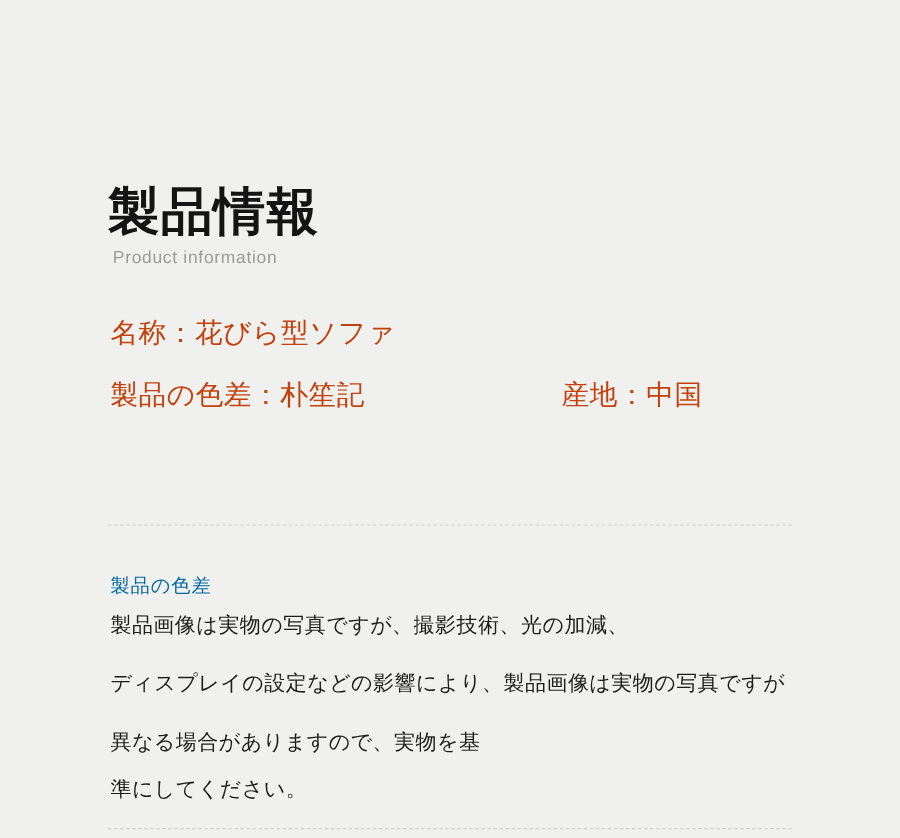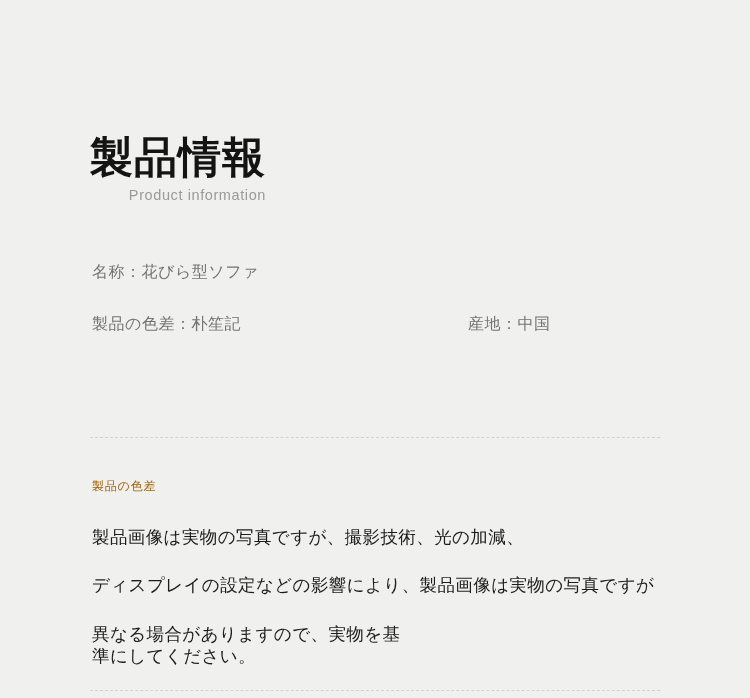--- a/index.html
+++ b/index.html
@@ -19,57 +19,56 @@
     position: relative;
     width: 750px;
     height: 698px;
     background: #f0f0ee;
   }
 
   
   .heading-block {
     position: absolute;
     left: 90px;
-    top: 136px;
+    top: 156px;
   }
   .heading-main {
     font-family: "DejaVu Sans", sans-serif;
     font-weight: bold;
     font-size: 43px;
     line-height: 1.0;
     letter-spacing: 1px;
     color: #141414;
     margin: 0;
     padding: 0;
   }
   .heading-sub {
     font-family: "Liberation Sans", sans-serif;
     font-size: 14.5px;
     letter-spacing: 0.6px;
     color: #9a9a9a;
     margin: 8px 0 0 4px;
     font-weight: 400;
-    text-align: right;
   }
 
   
   .spec-list {
     position: absolute;
     left: 0;
     top: 262px;
     width: 750px;
   }
   .spec-row {
     position: relative;
     height: 52px;
   }
   .spec-cell {
     position: absolute;
-    font-size: 16px;
-    color: #737373;
+    font-size: 23px;
+    color: #c2410c;
     letter-spacing: 0.5px;
     white-space: nowrap;
   }
   .spec-cell.left { left: 92px; }
   .spec-cell.right { left: 468px; }
 
   
   .divider {
     position: absolute;
     left: 90px;
@@ -78,41 +77,41 @@
     border-top: 1px dashed #d2d2d0;
   }
   #divider-1 { top: 437px; }
   #divider-2 { top: 690px; }
 
   
   .section-title {
     position: absolute;
     left: 92px;
     top: 478px;
-    font-size: 12px;
-    color: #a16207;
+    font-size: 16px;
+    color: #0369a1;
     letter-spacing: 0.8px;
     font-weight: 400;
   }
   .note-lines {
     position: absolute;
     left: 92px;
-    top: 528px;
+    top: 512px;
     width: 580px;
   }
   .note-line {
     font-size: 17.5px;
     line-height: 1.1;
     color: #1c1c1c;
     letter-spacing: 0.4px;
     margin-bottom: 29px;
     white-space: nowrap;
   }
   .note-line.tight {
-    margin-bottom: 3px;
+    margin-bottom: 20px;
   }
   .note-line.last {
     margin-bottom: 17px;
   }
 </style>
 </head>
 <body>
 
 <div class="page">
 

